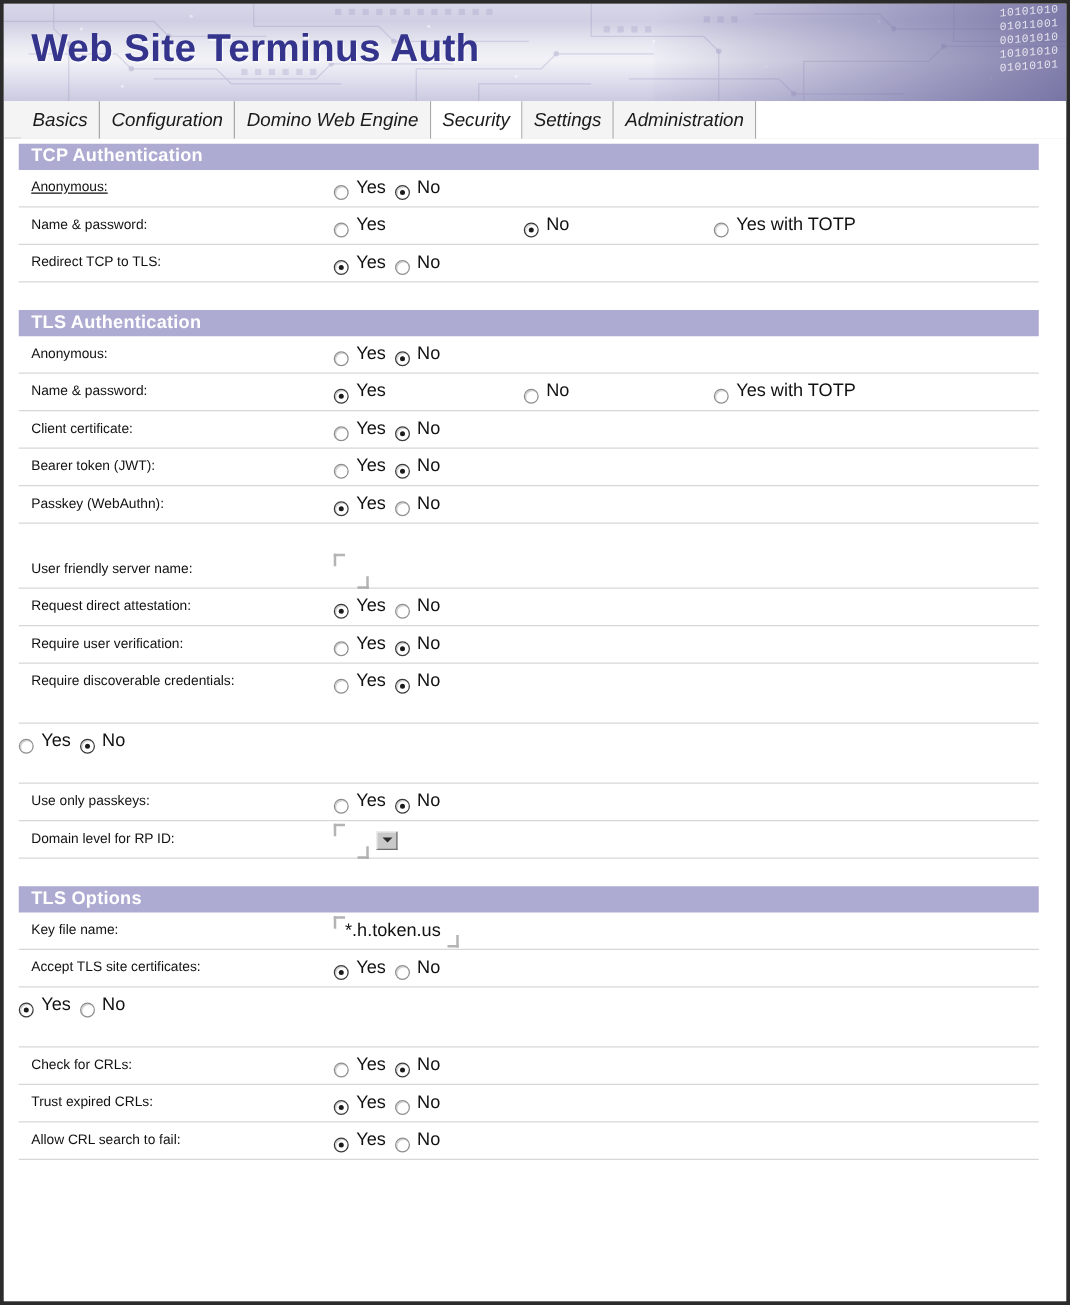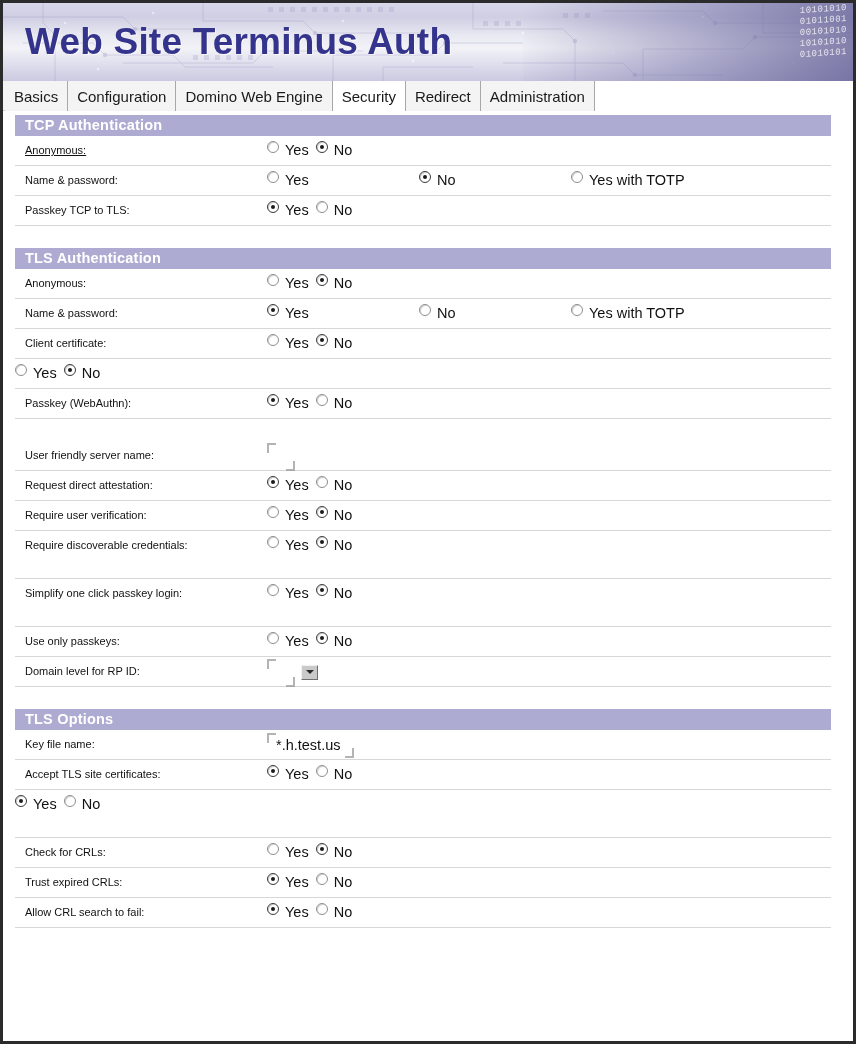--- a/index.html
+++ b/index.html
@@ -70,42 +70,43 @@
     letter-spacing: .5px;
     text-align: right;
     white-space: pre;
     overflow: hidden;
     transform: skewY(-4deg);
   }
   .banner-title {
     position: absolute;
     left: 22px;
     top: 18px;
-    font-size: 37px;
+    font-size: 31px;
     font-weight: bold;
     color: #34348c;
     letter-spacing: .2px;
     text-shadow: 1px 1px 0 rgba(255,255,255,.65);
     white-space: nowrap;
   }
 
   
   .tabstrip {
     position: relative;
     height: 30px;
     width: 850px;
     background: #f4f4f4;
     border-bottom: 1px solid #cfcfcf;
     box-sizing: border-box;
   }
   .tabs {
     display: flex;
     align-items: stretch;
     height: 30px;
-    padding-left: 2px;
+    padding-left: 14px;
+    font-style: italic;
   }
   .tab {
     display: flex;
     align-items: center;
     padding: 0 9px;
     font-size: 15px;
     color: #1a1a1a;
     border-right: 1px solid #a8a8a8;
     background: #f4f4f4;
     white-space: nowrap;
@@ -174,21 +175,21 @@
     position: relative;
     flex: 1;
     display: flex;
     align-items: flex-start;
     min-height: 19px;
   }
 
   
   .opt {
     display: flex;
-    align-items: flex-start;
+    align-items: flex-end;
     font-size: 14.5px;
     color: #111111;
     line-height: 19px;
     white-space: nowrap;
     cursor: pointer;
   }
   .opt + .opt { margin-left: 7px; }
   .opt.col2 { position: absolute; left: 152px; margin-left: 0; }
   .opt.col3 { position: absolute; left: 304px; margin-left: 0; }
 
@@ -360,21 +361,21 @@
 01010101</div>
       <div class="banner-title">Web Site Terminus Auth</div>
     </div>
 
     <div class="tabstrip">
       <div class="tabs" id="tabs-host">
           <div class="tab">Basics</div>
           <div class="tab">Configuration</div>
           <div class="tab">Domino Web Engine</div>
           <div class="tab active">Security</div>
-          <div class="tab">Redirect</div>
+          <div class="tab">Settings</div>
           <div class="tab">Administration</div>
           <div class="tab-filler"></div>
         </div>
     </div>
 
     <div class="formbody" id="form-host">
         <div class="section">
           <div class="section-header">TCP Authentication</div>
           <div class="row">
             <div class="row-label underline">Anonymous:</div>
@@ -400,21 +401,21 @@
                 <span class="radio checked"></span>
                 <span>No</span>
               </label>
               <label class="opt col3">
                 <span class="radio"></span>
                 <span>Yes with TOTP</span>
               </label>
             </div>
           </div>
           <div class="row">
-            <div class="row-label">Passkey TCP to TLS:</div>
+            <div class="row-label">Redirect TCP to TLS:</div>
             <div class="row-controls">
               <label class="opt">
                 <span class="radio checked"></span>
                 <span>Yes</span>
               </label>
               <label class="opt">
                 <span class="radio"></span>
                 <span>No</span>
               </label>
             </div>
@@ -460,20 +461,21 @@
                 <span class="radio"></span>
                 <span>Yes</span>
               </label>
               <label class="opt">
                 <span class="radio checked"></span>
                 <span>No</span>
               </label>
             </div>
           </div>
           <div class="row">
+            <div class="row-label">Bearer token (JWT):</div>
             <div class="row-controls">
               <label class="opt">
                 <span class="radio"></span>
                 <span>Yes</span>
               </label>
               <label class="opt">
                 <span class="radio checked"></span>
                 <span>No</span>
               </label>
             </div>
@@ -535,21 +537,20 @@
                 <span class="radio"></span>
                 <span>Yes</span>
               </label>
               <label class="opt">
                 <span class="radio checked"></span>
                 <span>No</span>
               </label>
             </div>
           </div>
           <div class="row tall">
-            <div class="row-label">Simplify one click passkey login:</div>
             <div class="row-controls">
               <label class="opt">
                 <span class="radio"></span>
                 <span>Yes</span>
               </label>
               <label class="opt">
                 <span class="radio checked"></span>
                 <span>No</span>
               </label>
             </div>
@@ -577,21 +578,21 @@
             </div>
           </div>
         </div>
         <div class="section-gap"></div>
         <div class="section">
           <div class="section-header">TLS Options</div>
           <div class="row">
             <div class="row-label">Key file name:</div>
             <div class="row-controls">
               <div class="field-wrap">
-                <div class="field">*.h.test.us</div>
+                <div class="field">*.h.token.us</div>
               </div>
             </div>
           </div>
           <div class="row">
             <div class="row-label">Accept TLS site certificates:</div>
             <div class="row-controls">
               <label class="opt">
                 <span class="radio checked"></span>
                 <span>Yes</span>
               </label>

